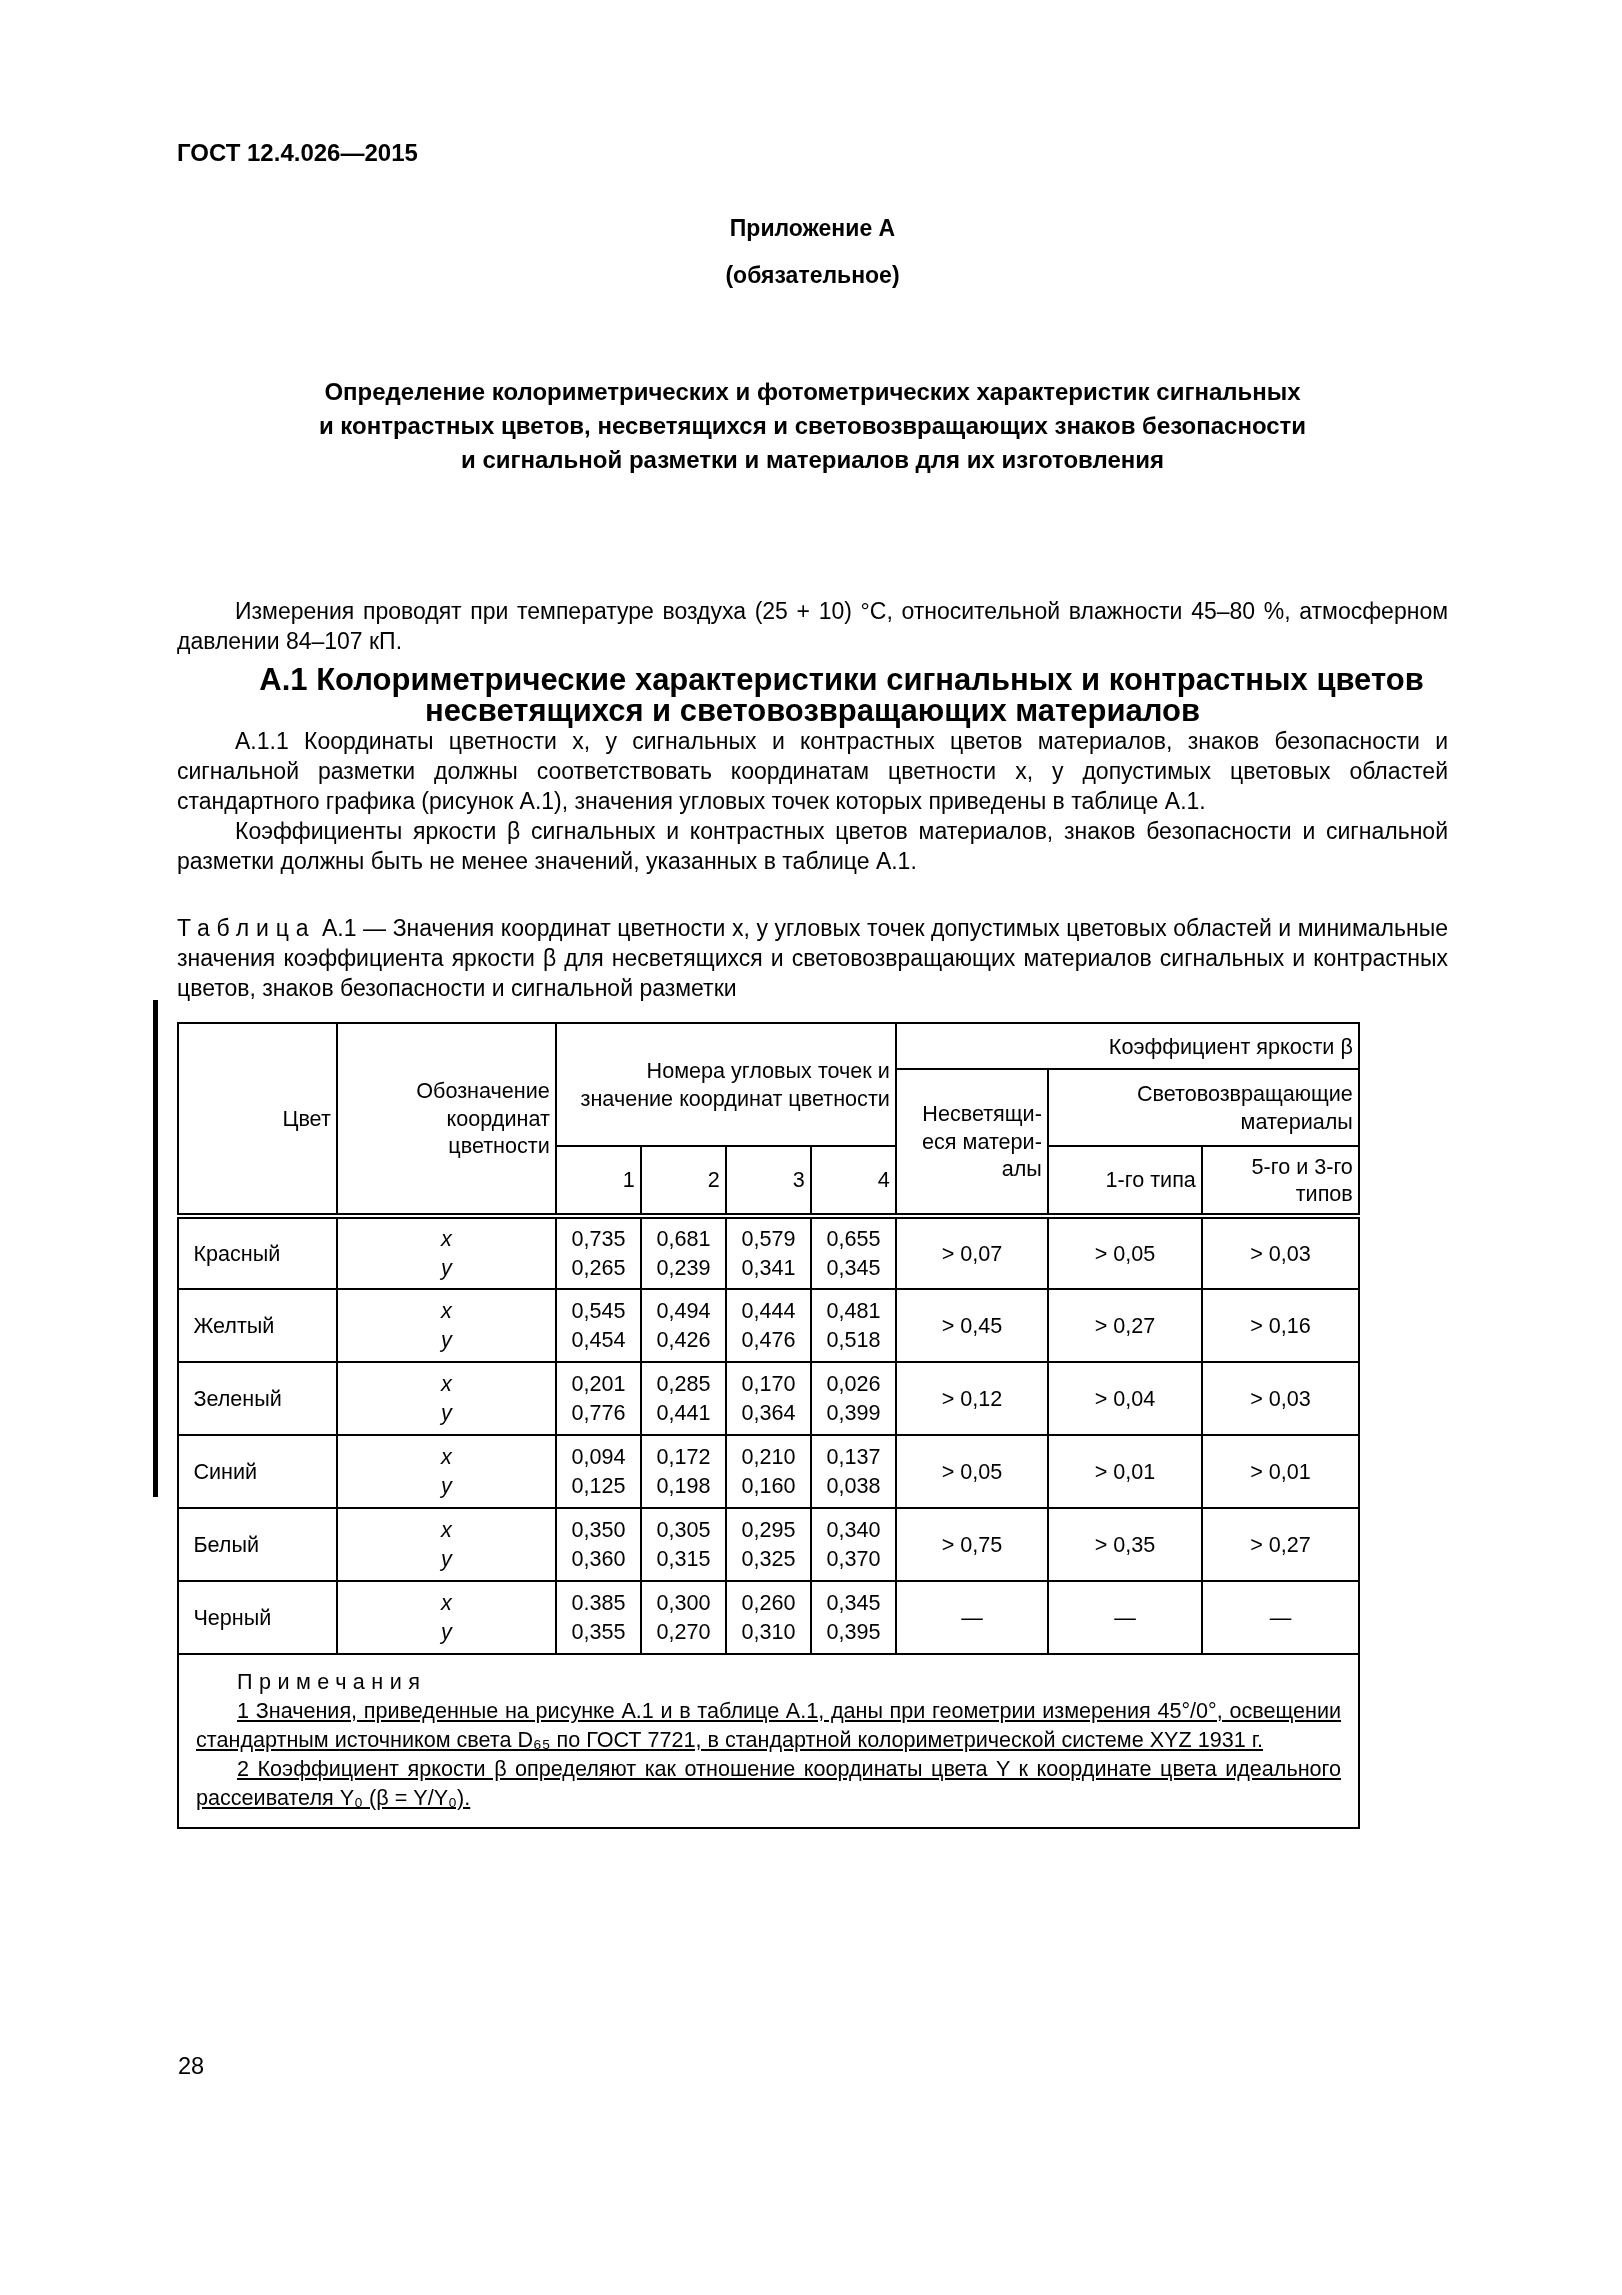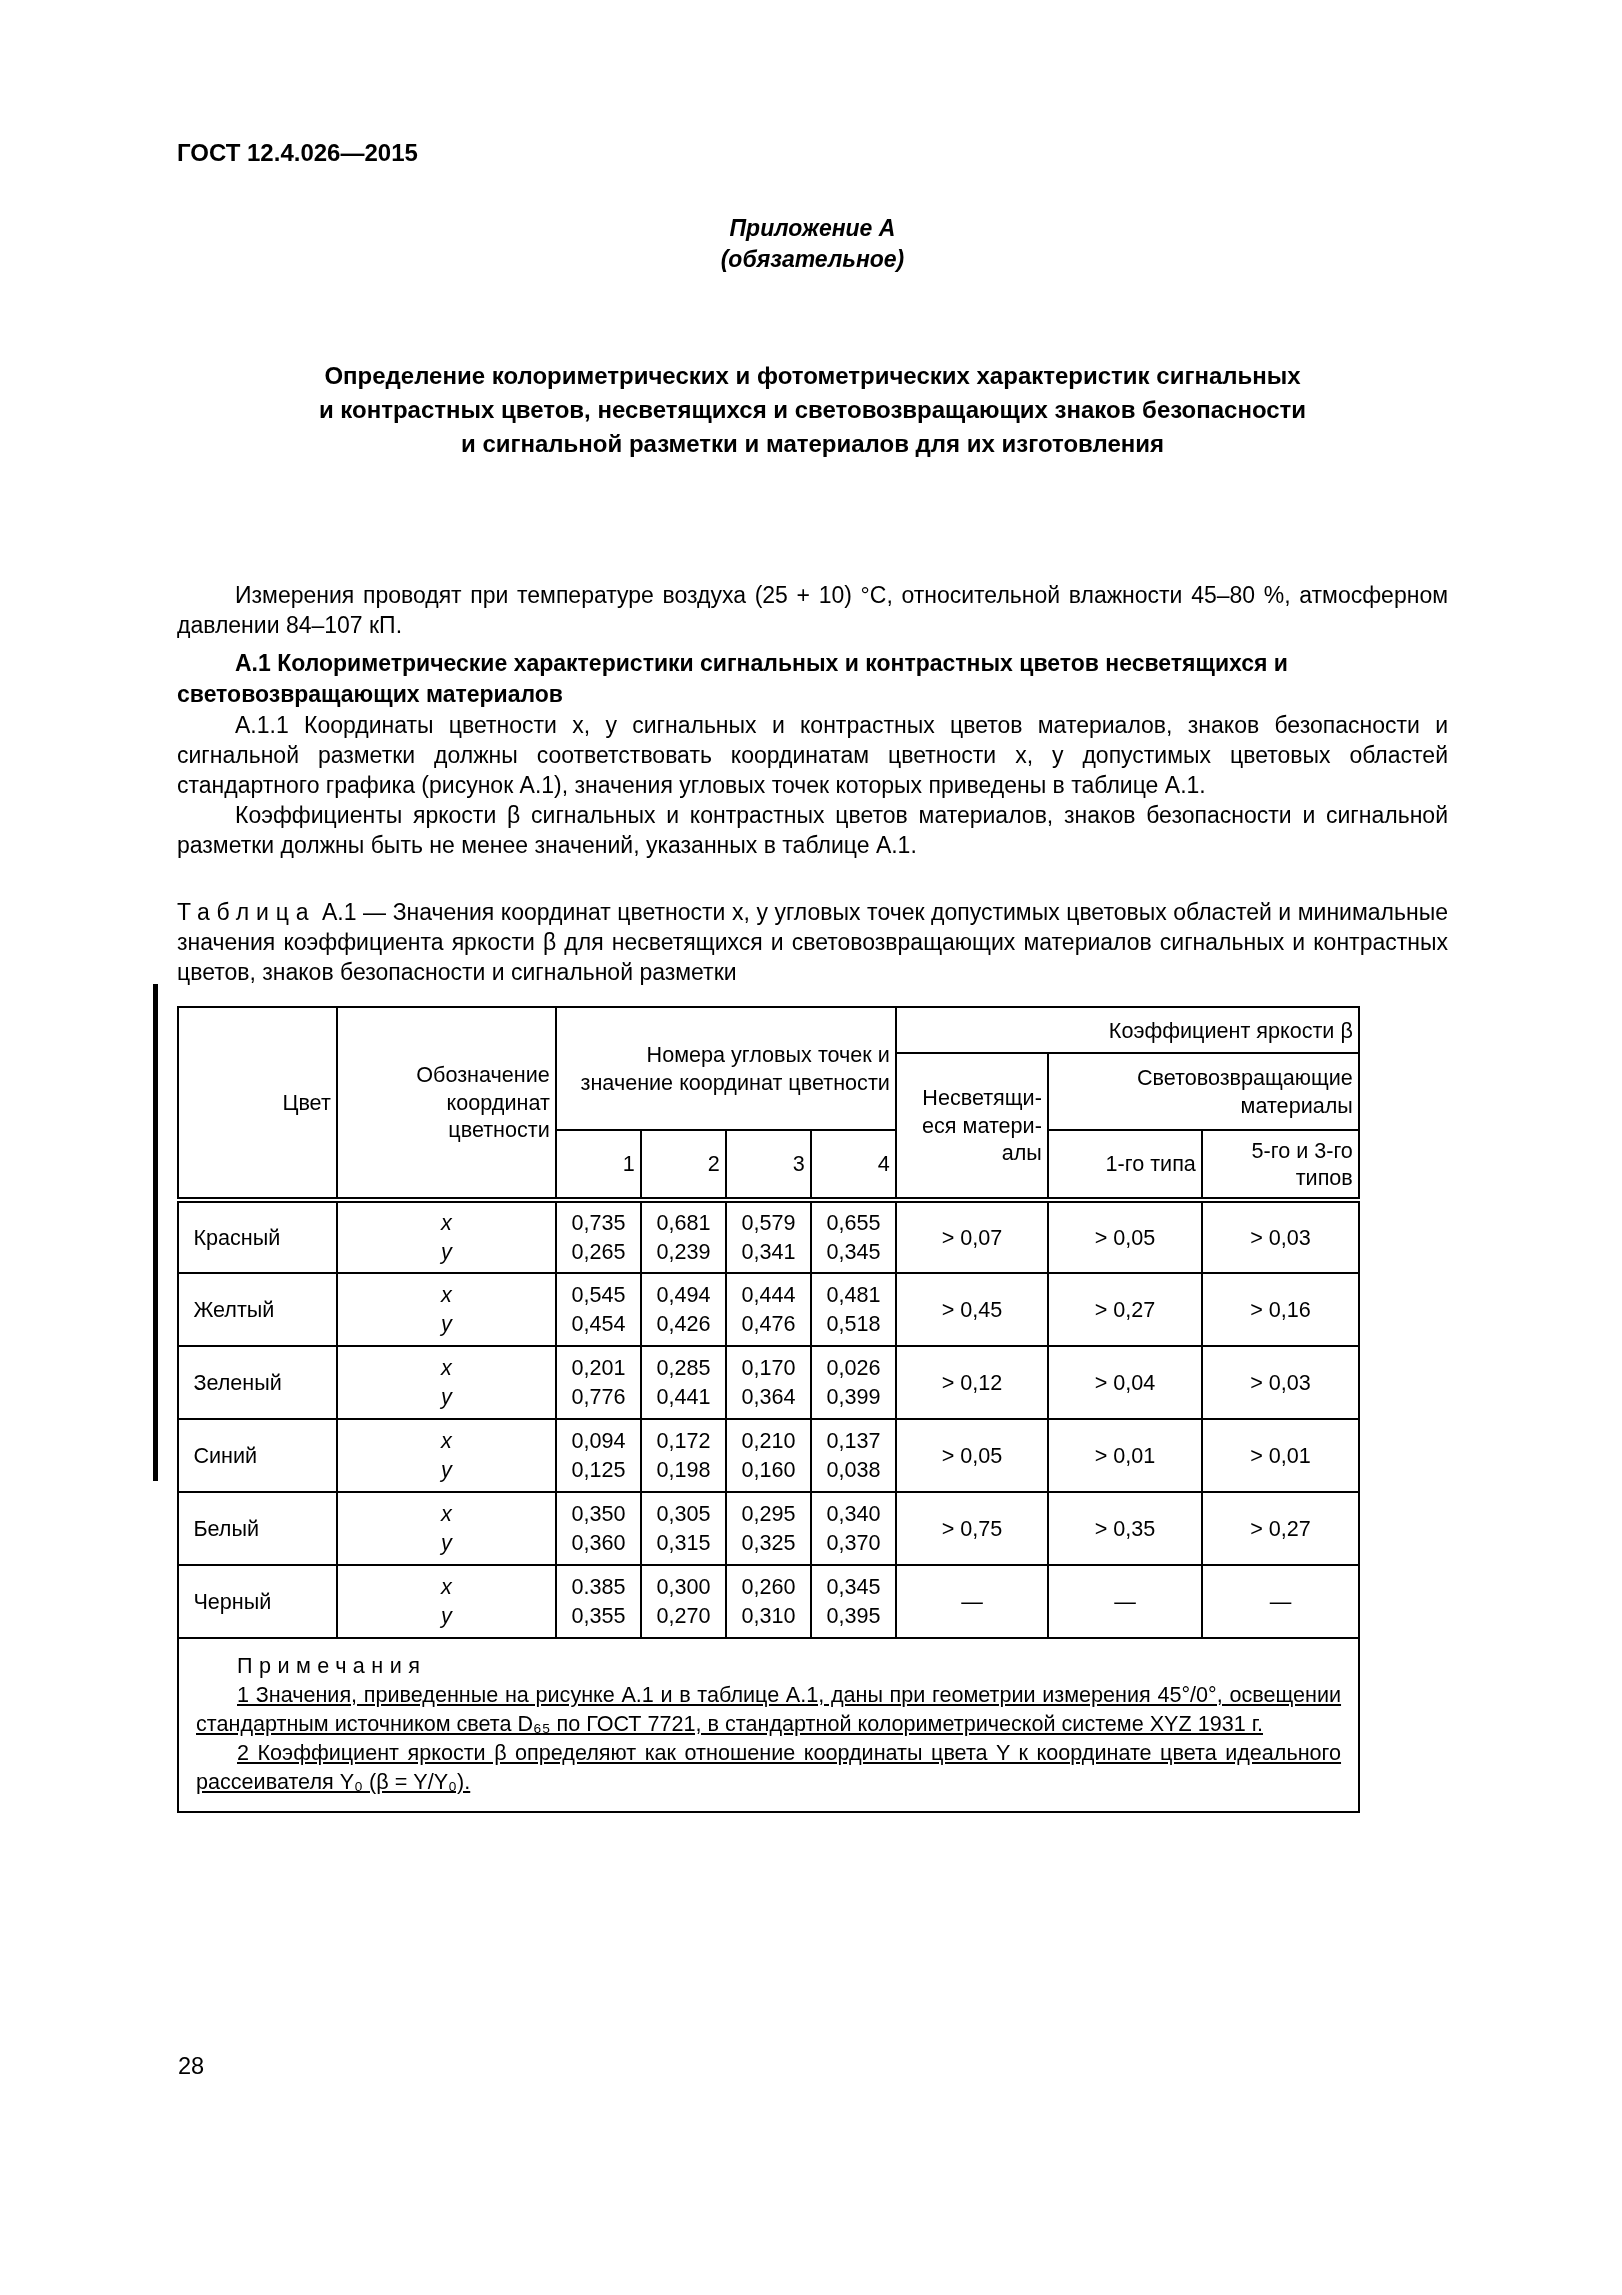--- a/index.html
+++ b/index.html
@@ -9,27 +9,27 @@
     color: #000;
     font-family: "Liberation Sans", sans-serif;
     position: relative;
   }
   .page { position: relative; width: 1623px; height: 2295px; overflow: hidden; }
   .content { position: absolute; left: 177px; top: 139px; width: 1271px; }
 
   .doc-code { font-size: 24px; font-weight: 700; margin: 0; }
 
   .annex { margin-top: 46px; text-align: center; font-weight: 700; font-size: 23px; line-height: 31px; }
-  .annex div { margin: 0; font-style: italic; }
+  .annex div { margin: 16px; }
 
   .title { margin-top: 84px; text-align: center; font-weight: 700; font-size: 24px; line-height: 34px; }
 
   .body-text { margin-top: 119px; }
   p.para { margin: 0; font-size: 23px; line-height: 30px; text-align: justify; text-indent: 58px; }
-  .sec-heading { margin: 7.9px 0 0 0; font-size: 23px; line-height: 31px; font-weight: 700; text-indent: 58px; text-align: left; }
+  .sec-heading { margin: 7.9px 0 0 0; font-size: 31px; line-height: 31px; font-weight: 700; text-indent: 58px; text-align: center; }
 
   .caption { margin: 37px 0 0 0; font-size: 23px; line-height: 30px; text-align: justify; }
   .spaced { letter-spacing: 0.30em; }
 
   .table-wrap { position: relative; margin-top: 19.6px; }
   .revision-bar { position: absolute; left: -23.6px; top: -22px; width: 4.6px; height: 497px; background: #000; }
 
   table.gost {
     border-collapse: collapse; table-layout: fixed;
     width: 1181px; font-size: 21.6px; border: 2px solid #000;

